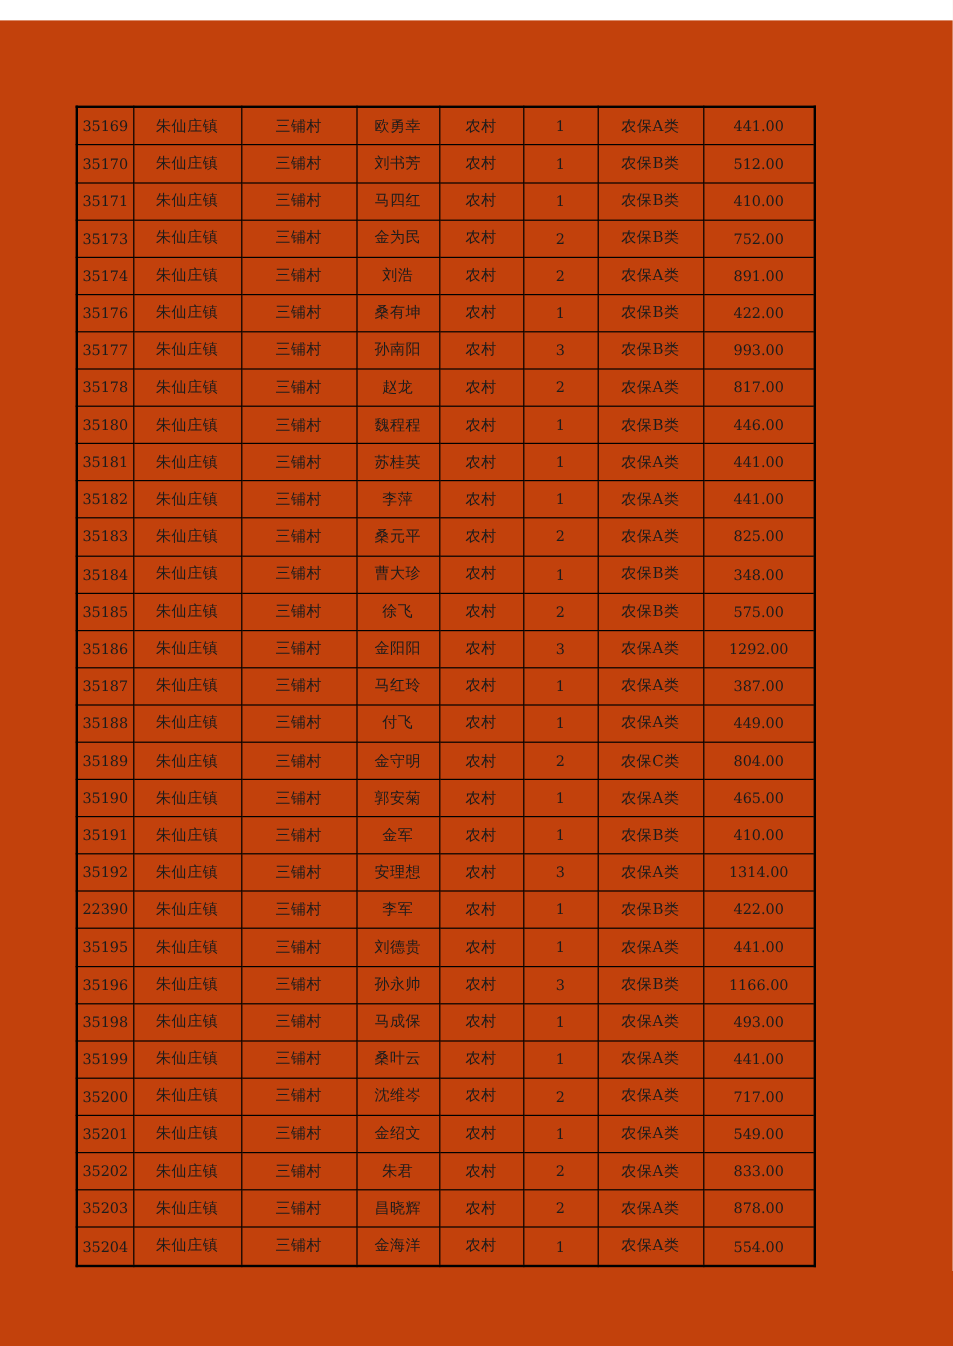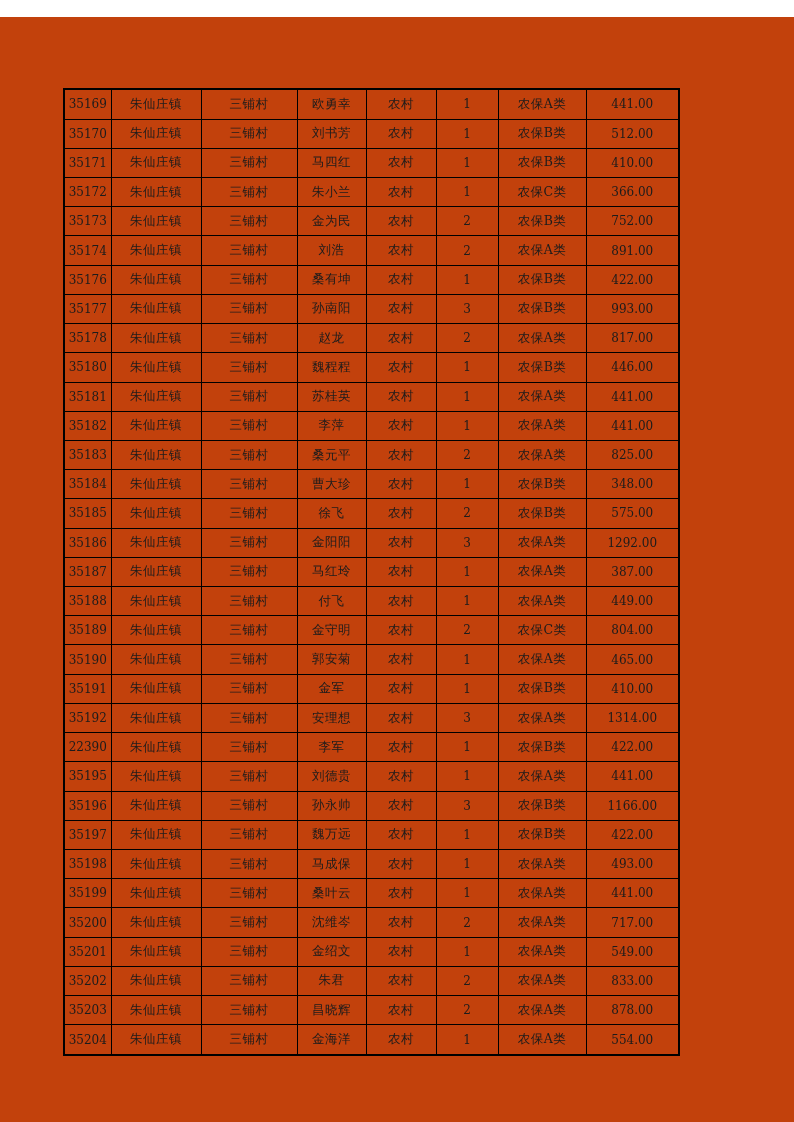--- a/index.html
+++ b/index.html
@@ -91,30 +91,20 @@
           <td class="num">35171</td>
           <td>朱仙庄镇</td>
           <td>三铺村</td>
           <td>马四红</td>
           <td>农村</td>
           <td class="num">1</td>
           <td>农保B类</td>
           <td class="num">410.00</td>
         </tr>
         <tr>
-          <td class="num">35172</td>
-          <td>朱仙庄镇</td>
-          <td>三铺村</td>
-          <td>朱小兰</td>
-          <td>农村</td>
-          <td class="num">1</td>
-          <td>农保C类</td>
-          <td class="num">366.00</td>
-        </tr>
-        <tr>
           <td class="num">35173</td>
           <td>朱仙庄镇</td>
           <td>三铺村</td>
           <td>金为民</td>
           <td>农村</td>
           <td class="num">2</td>
           <td>农保B类</td>
           <td class="num">752.00</td>
         </tr>
         <tr>
@@ -309,30 +299,20 @@
         </tr>
         <tr>
           <td class="num">35196</td>
           <td>朱仙庄镇</td>
           <td>三铺村</td>
           <td>孙永帅</td>
           <td>农村</td>
           <td class="num">3</td>
           <td>农保B类</td>
           <td class="num">1166.00</td>
-        </tr>
-        <tr>
-          <td class="num">35197</td>
-          <td>朱仙庄镇</td>
-          <td>三铺村</td>
-          <td>魏万远</td>
-          <td>农村</td>
-          <td class="num">1</td>
-          <td>农保B类</td>
-          <td class="num">422.00</td>
         </tr>
         <tr>
           <td class="num">35198</td>
           <td>朱仙庄镇</td>
           <td>三铺村</td>
           <td>马成保</td>
           <td>农村</td>
           <td class="num">1</td>
           <td>农保A类</td>
           <td class="num">493.00</td>

